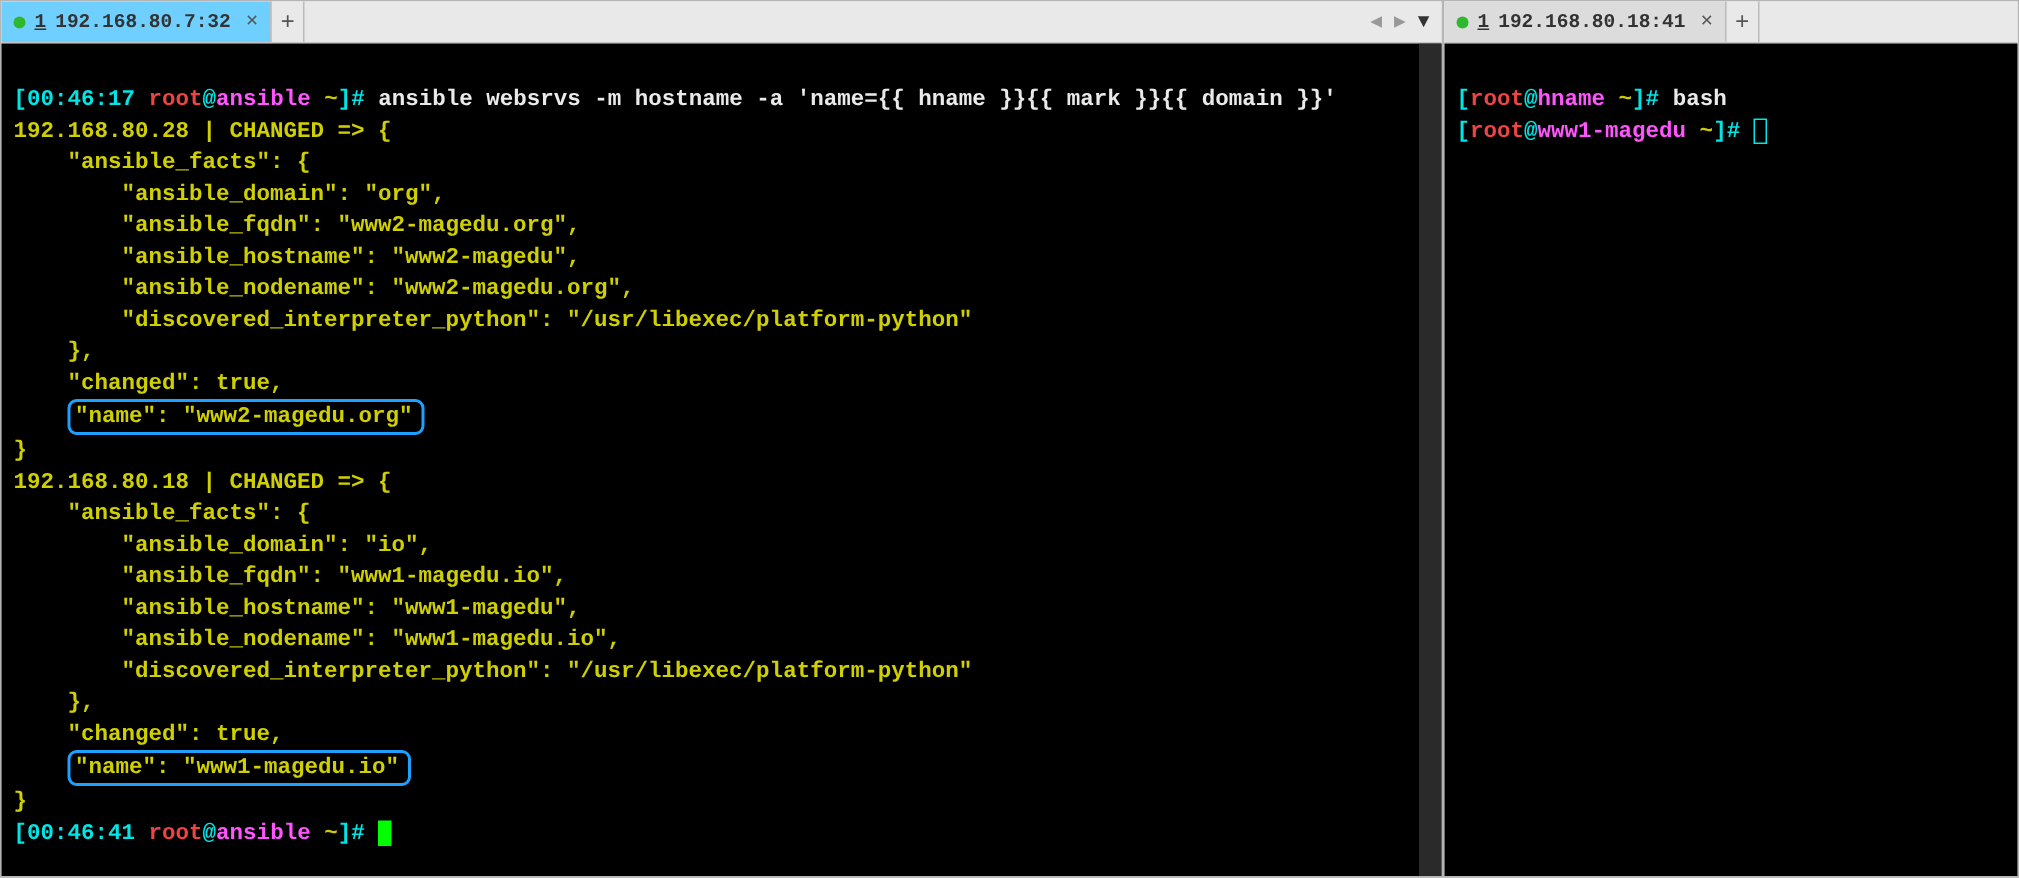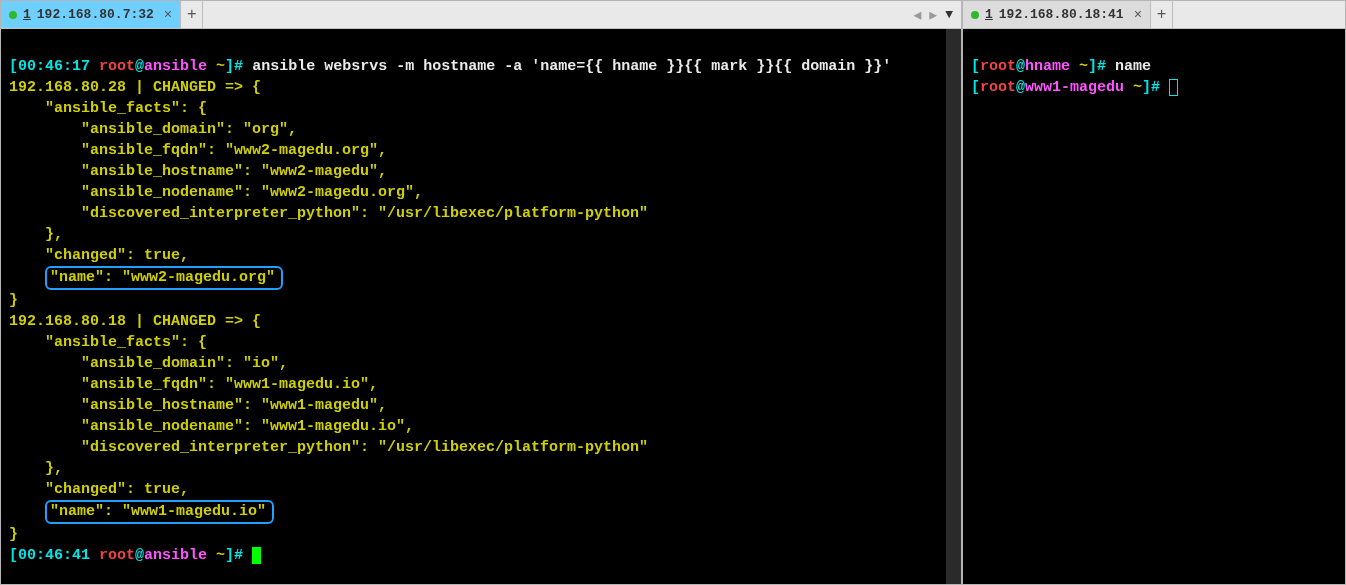--- a/index.html
+++ b/index.html
@@ -93,17 +93,17 @@
       <div class="tab" style="background:#dcdcdc;">
         <span class="dot"></span>
         <span><span class="underline">1</span></span>
         <span>192.168.80.18:41</span>
         <span class="close-x">×</span>
       </div>
       <div class="tab-add">+</div>
     </div>
 
     <div class="terminal">
-<span class="cyan bold">[</span><span class="red bold">root</span><span class="cyan bold">@</span><span class="magenta bold">hname</span><span class="yellow bold"> ~</span><span class="cyan bold">]#</span><span class="white bold"> name</span>
+<span class="cyan bold">[</span><span class="red bold">root</span><span class="cyan bold">@</span><span class="magenta bold">hname</span><span class="yellow bold"> ~</span><span class="cyan bold">]#</span><span class="white bold"> bash</span>
 <span class="cyan bold">[</span><span class="red bold">root</span><span class="cyan bold">@</span><span class="magenta bold">www1-magedu</span><span class="yellow bold"> ~</span><span class="cyan bold">]#</span> <span class="cursor-outline"></span>
     </div>
   </div>
 </div>
 
 </body></html>

